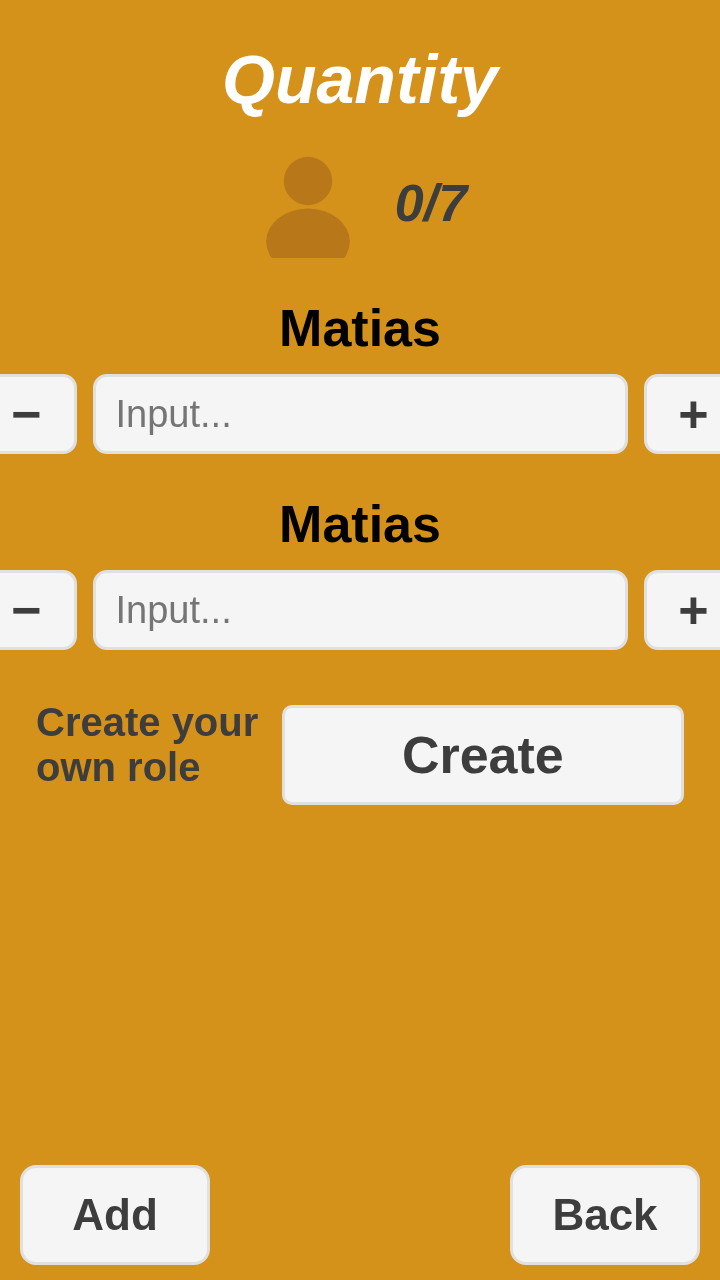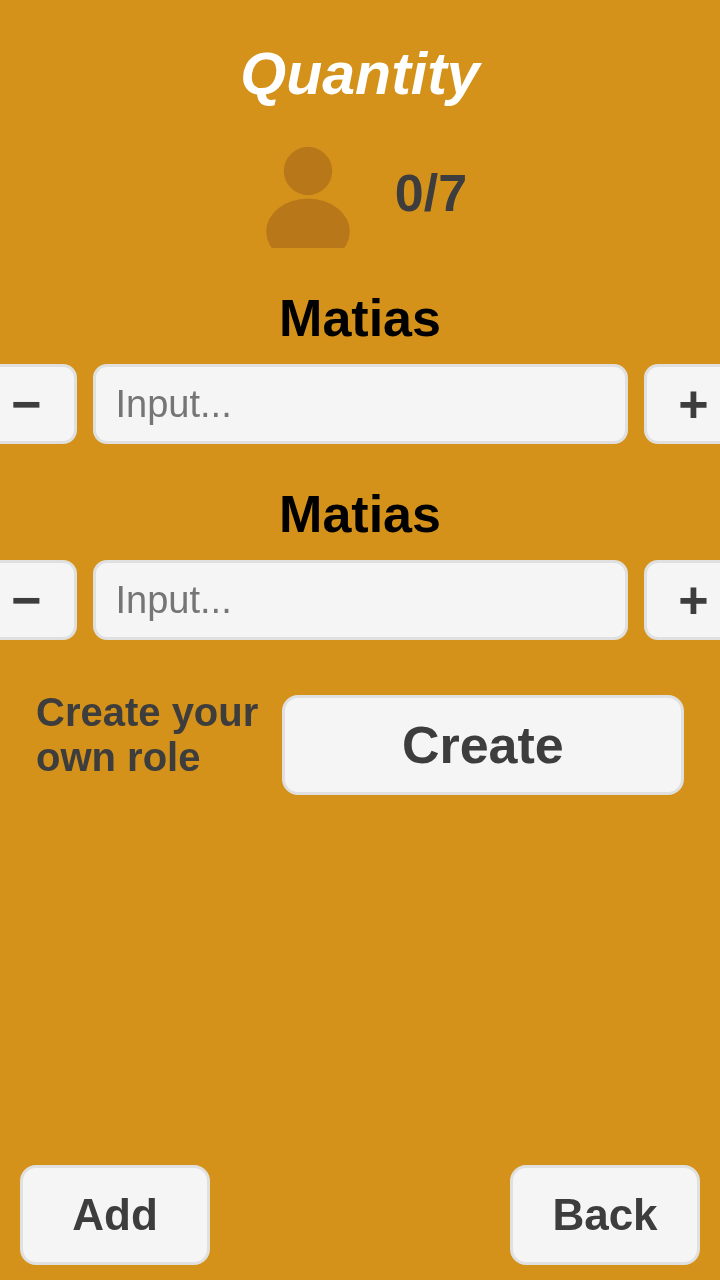--- a/index.html
+++ b/index.html
@@ -15,33 +15,34 @@
       background-color: #D4921A;
       font-family: Arial, sans-serif;
       display: flex;
       flex-direction: column;
       align-items: center;
       overflow: hidden;
     }
 
     .page-title {
       color: #FFFFFF;
-      font-size: 59px;
+      font-size: 68px;
       font-weight: 900;
       margin-top: 40px;
       text-align: center;
       font-style: italic;
     }
 
     .counter-section {
       display: flex;
       align-items: center;
       justify-content: center;
       margin-top: 30px;
       gap: 32px;
+      font-style: italic;
     }
 
     .person-icon {
       width: 110px;
       height: 110px;
     }
 
     .counter-text {
       color: #3D3D3D;
       font-size: 52px;
@@ -112,21 +113,21 @@
       font-size: 40px;
       font-weight: bold;
       margin-bottom: 20px;
     }
 
     .create-button {
       width: 100%;
       height: 100px;
       background-color: #F5F5F5;
       border: 3px solid #E0E0E0;
-      border-radius: 16px;
+      border-radius: 10px;
       font-size: 52px;
       font-weight: 900;
       color: #3D3D3D;
       cursor: pointer;
       display: flex;
       align-items: center;
       justify-content: center;
     }
 
     .bottom-nav {

